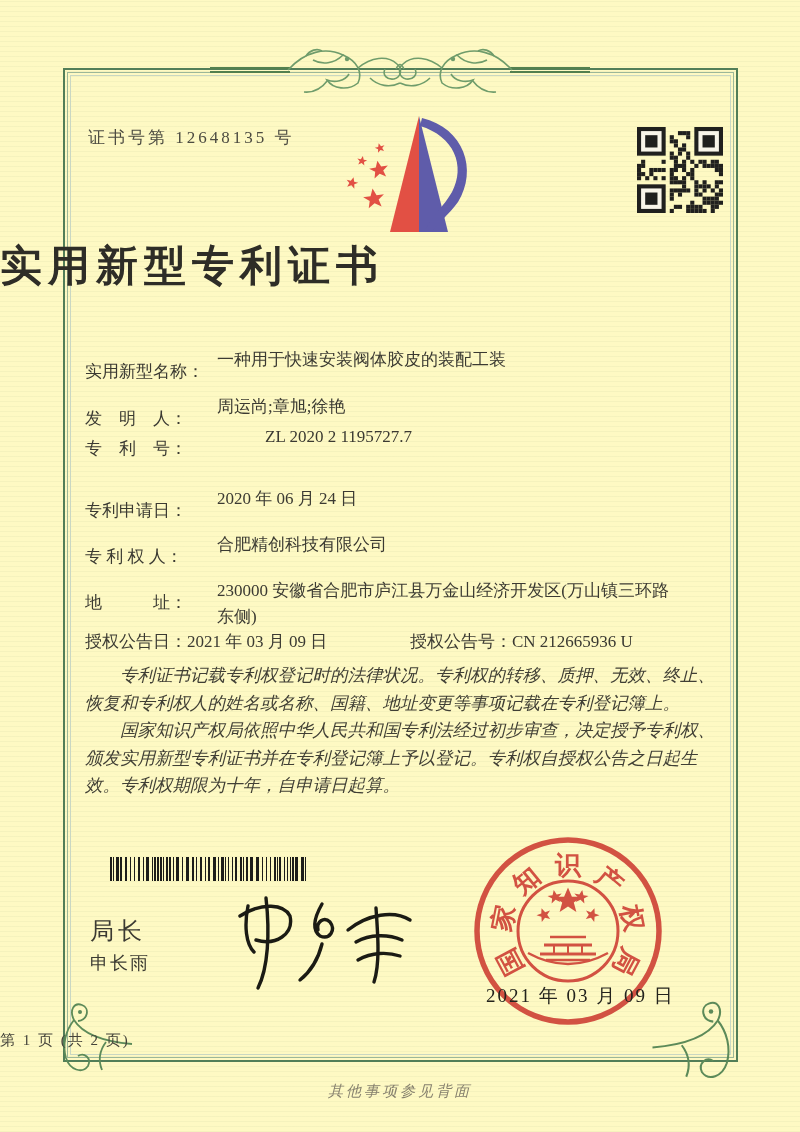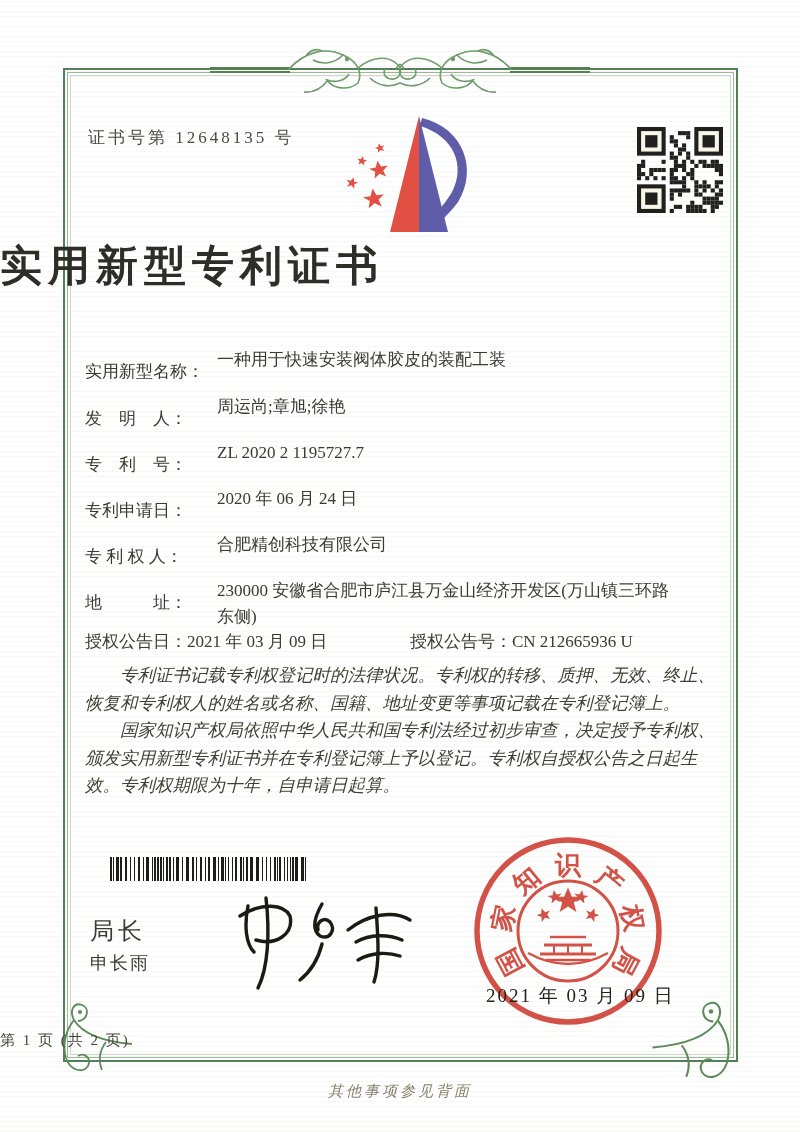--- a/index.html
+++ b/index.html
@@ -1,18 +1,18 @@
 <!DOCTYPE html>
 <html><head>
 <meta charset="utf-8">
 <style>
   html,body{margin:0;padding:0;background:#e9e6da;}
   .page{
     position:relative;width:800px;height:1132px;margin:0 auto;
-    background:#ffffff;overflow:hidden;
+    background:#fef9c3;overflow:hidden;
     font-family:"Liberation Serif","DejaVu Serif",serif;color:#3b3a32;
   }
   .texture{
     position:absolute;inset:0;pointer-events:none;
     background:repeating-linear-gradient(0deg,rgba(122,152,112,0.07) 0 1px,transparent 1px 5px);
   }
   .frame{position:absolute;left:63px;top:68px;width:671px;height:990px;border:2.5px solid #527e58;}
   .frame-in{position:absolute;inset:2px;border:1px solid #9cb798;}
   .frame-in2{position:absolute;inset:5px;border:1px solid #c9d7c3;}
   .orn-top{position:absolute;left:210px;top:38px;}
@@ -24,21 +24,21 @@
   .title{
     position:absolute;left:0;right:0;top:238px;margin:0;
     font-size:42px;font-weight:bold;letter-spacing:6px;color:#2e2d27;
   }
   .fields{position:absolute;left:85px;top:0;width:640px;}
   .field{position:absolute;left:0;font-size:17px;line-height:1.55;display:flex;align-items:flex-start;}
   .field .lbl{display:inline-block;min-width:132px;white-space:pre;flex:0 0 132px;margin-top:12px;}
   .field .val{display:inline-block;}
   .f-name{top:347px;}
   .f-inventors{top:394px;}
-  .f-patno{top:440px;}
+  .f-patno{top:424px;gap:48px;}
   .f-filedate{top:486px;}
   .f-patentee{top:532px;}
   .f-address{top:578px;}
   .f-address .val{width:452px;}
   .grant-row{position:absolute;left:85px;top:630px;width:640px;font-size:17px;}
   .grant-b{position:absolute;left:325px;top:0;white-space:nowrap;}
   .grant-a{white-space:nowrap;}
   .paras{
     position:absolute;left:85px;top:662px;width:634px;
     font-size:17.5px;line-height:27.5px;font-style:italic;color:#403f35;

